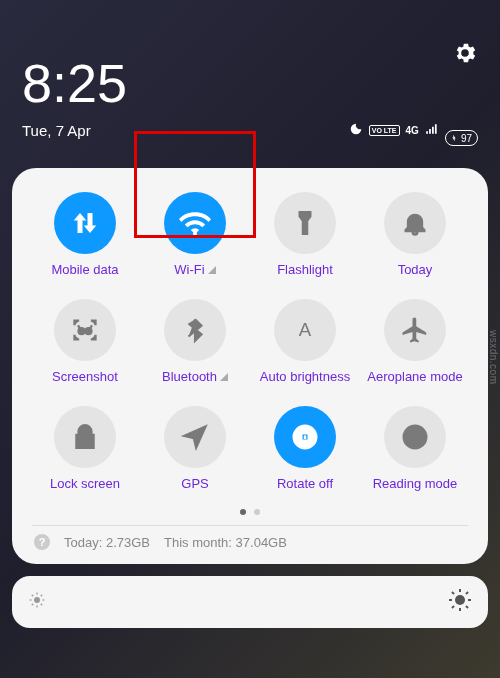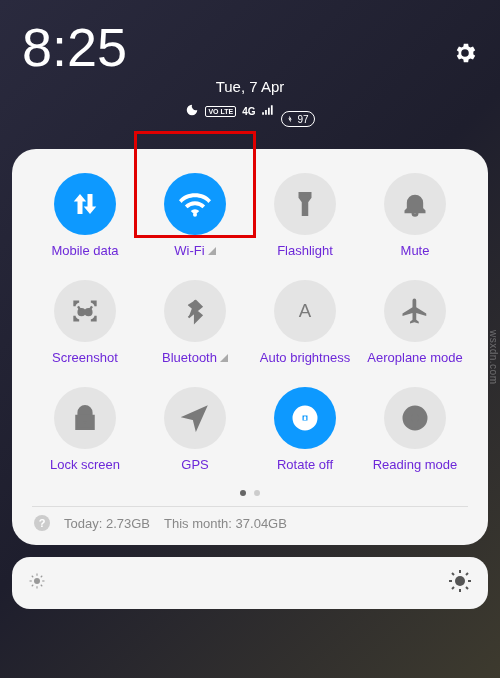--- a/index.html
+++ b/index.html
@@ -13,26 +13,26 @@
     }
     .status-bar {
       padding: 20px 22px 8px 22px;
       color: #fff;
     }
     .time {
       font-size: 54px;
       font-weight: 300;
       line-height: 1;
       margin-bottom: 4px;
+      margin-top: 36px;
     }
     .date-row {
       display: flex;
       justify-content: space-between;
       align-items: center;
-      flex-direction: column;
     }
     .date {
       font-size: 15px;
       font-weight: 400;
     }
     .status-icons {
       display: flex;
       align-items: center;
       gap: 6px;
       font-size: 11px;
@@ -221,21 +221,21 @@
           <span>Flashlight</span>
         </div>
       </div>
       <div class="tile">
         <div class="tile-circle">
           <svg width="28" height="28" viewBox="0 0 24 24">
             <path class="ico" fill="none" stroke-width="2" d="M18 16v-5a6 6 0 0 0-12 0v5l-2 2v1h16v-1zM10 20a2 2 0 0 0 4 0"></path>
           </svg>
         </div>
         <div class="tile-label">
-          <span>Mute</span>
+          <span>Today</span>
         </div>
       </div>
       <div class="tile">
         <div class="tile-circle">
           <svg width="28" height="28" viewBox="0 0 24 24">
             <path class="ico" fill="none" stroke-width="2" d="M3 8V4h4M21 8V4h-4M3 16v4h4M21 16v4h-4"></path>
             <circle class="ico" fill="none" stroke-width="2" cx="9" cy="13" r="2.5"></circle>
             <circle class="ico" fill="none" stroke-width="2" cx="15" cy="13" r="2.5"></circle>
             <path class="ico" stroke-width="2" d="M6 8l2 3M18 8l-2 3"></path>
           </svg>

